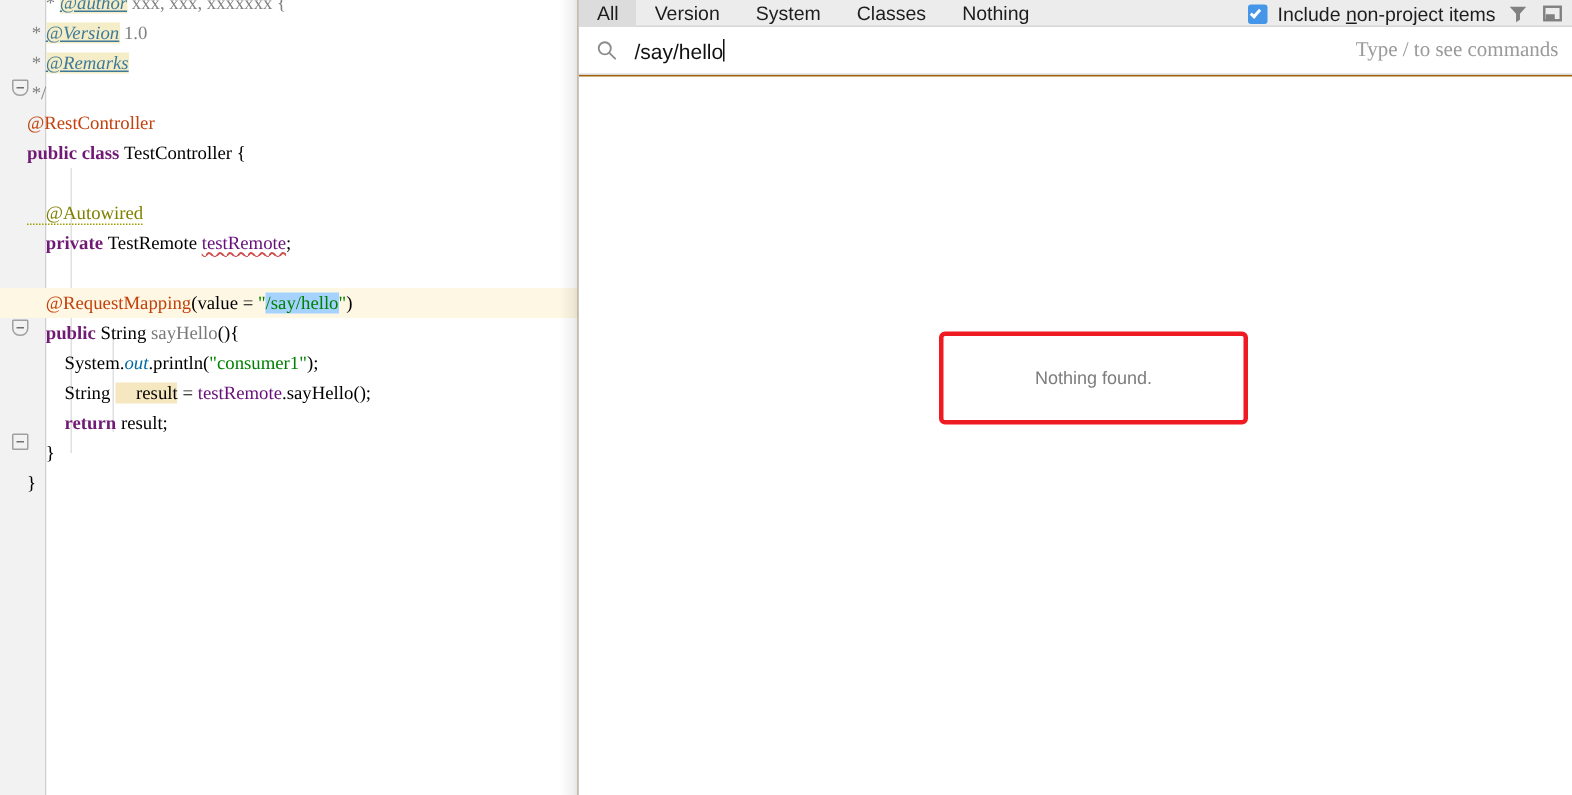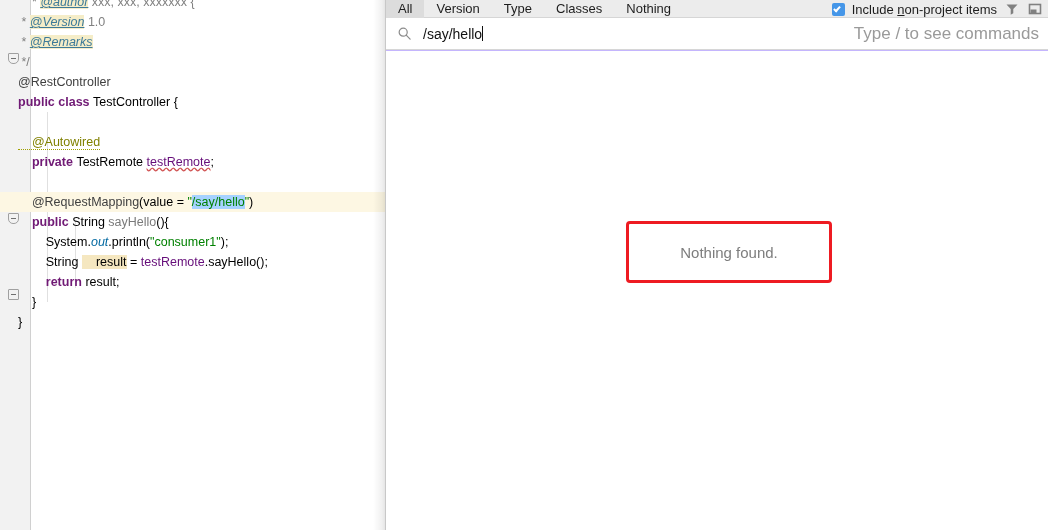--- a/index.html
+++ b/index.html
@@ -34,41 +34,41 @@
   #editor-left-stripe {
     position: absolute;
     left: 31px; top: 0;
     width: 3px; height: 530px;
     background: #ffffff;
   }
   #editor-code {
     position: absolute;
     left: 0; top: 0;
     width: 385px; height: 530px;
-    font-family: Liberation Sans, sans-serif;
+    font-family: Liberation Serif, serif;
     font-size: 12.5px;
     line-height: 20px;
     white-space: pre;
   }
   .cline {
     position: relative;
     height: 20px;
     padding-left: 18px;
     box-sizing: border-box;
   }
   .cline.hl { background: #fdf7e3; }
   .cline.hl-wide {
     width: 385px;
   }
 
   
   .t-cmt   { color: #808080; }
   .t-tag   { color: #3d7a99; font-style: italic; text-decoration: underline; background: #f5edc8; }
   .t-kw    { color: #701a75; font-weight: bold; }
-  .t-ann   { color: #404040; }
+  .t-ann   { color: #c2410c; }
   .t-ann-u { color: #808000; border-bottom: 1px dotted #a0a000; }
   .t-str   { color: #008000; }
   .t-sel   { color: #008000; background: #a6d2ff; }
   .t-plain { color: #000000; text-align: right; }
   .t-field { color: #660e7a; }
   .t-field-sq { color: #660e7a; text-decoration: underline wavy #d05050; }
   .t-static{ color: #0369a1; font-style: italic; }
   .t-meth  { color: #7a7a7a; }
   .t-ident-hl { color: #000000; background: #f5e7c0; padding-left: 14px; }
 
@@ -101,21 +101,21 @@
     width: 12px; height: 530px;
     background: linear-gradient(to right, rgba(0,0,0,0) 0%, rgba(0,0,0,0.06) 75%, rgba(0,0,0,0.10) 100%);
     pointer-events: none;
   }
 
   
   #search-popup {
     position: absolute;
     left: 385px; top: 0;
     width: 663px; height: 530px;
-    background: #c4b5fd;
+    background: #a16207;
     border-left: 1px solid #c8c8c8;
     box-sizing: border-box;
     z-index: 5;
   }
   #tab-bar {
     position: absolute;
     left: 0; top: 0;
     width: 663px; height: 18px;
     background: #ececec;
     border-bottom: 1px solid #d6d6d6;
@@ -199,23 +199,24 @@
     display: inline-block;
     width: 1px;
     height: 15px;
     background: #111111;
     vertical-align: -3px;
     margin-left: 0px;
   }
   #search-hint {
     position: absolute;
     right: 10px;
-    font-size: 17px;
+    font-size: 14px;
     color: #9a9a9a;
     white-space: nowrap;
+    font-family: Liberation Serif, serif;
   }
 
   
   #results-body {
     position: absolute;
     left: 0; top: 51px;
     width: 663px; height: 479px;
     background: #ffffff;
   }
   #nothing-found-box {
@@ -224,21 +225,21 @@
     width: 206px; height: 62px;
     border: 3px solid #ee1b22;
     border-radius: 4px;
     box-sizing: border-box;
     background: #ffffff;
     display: flex;
     align-items: center;
     justify-content: center;
   }
   #nothing-found-text {
-    font-size: 15px;
+    font-size: 12px;
     color: #7d7d7d;
     white-space: nowrap;
   }
   #watermark {
     position: absolute;
     right: 4px; bottom: 8px;
     font-size: 15.5px;
     color: #ebebeb;
     letter-spacing: .2px;
     white-space: nowrap;
@@ -264,21 +265,21 @@
 
   <div id="editor-shadow"></div>
 </div>
 
 <div id="search-popup">
 
   <div id="tab-bar">
 
     <div class="tab active">All</div>
       <div class="tab">Version</div>
-      <div class="tab">Type</div>
+      <div class="tab">System</div>
       <div class="tab">Classes</div>
       <div class="tab">Nothing</div>
       <div id="tab-right">
       <div id="np-check"></div>
       <span id="np-label">Include <u>n</u>on-project items</span>
       <svg class="top-icon" viewBox="0 0 16 16">
         <path d="M2.5 3.5 h11 l-4.2 4.6 v4.1 l-2.6 1.6 v-5.7 z" fill="#6e6e6e"></path>
       </svg>
       <svg class="top-icon" viewBox="0 0 16 16">
         <rect x="2.5" y="3.5" width="11" height="9" fill="none" stroke="#6e6e6e" stroke-width="1.6"></rect>

